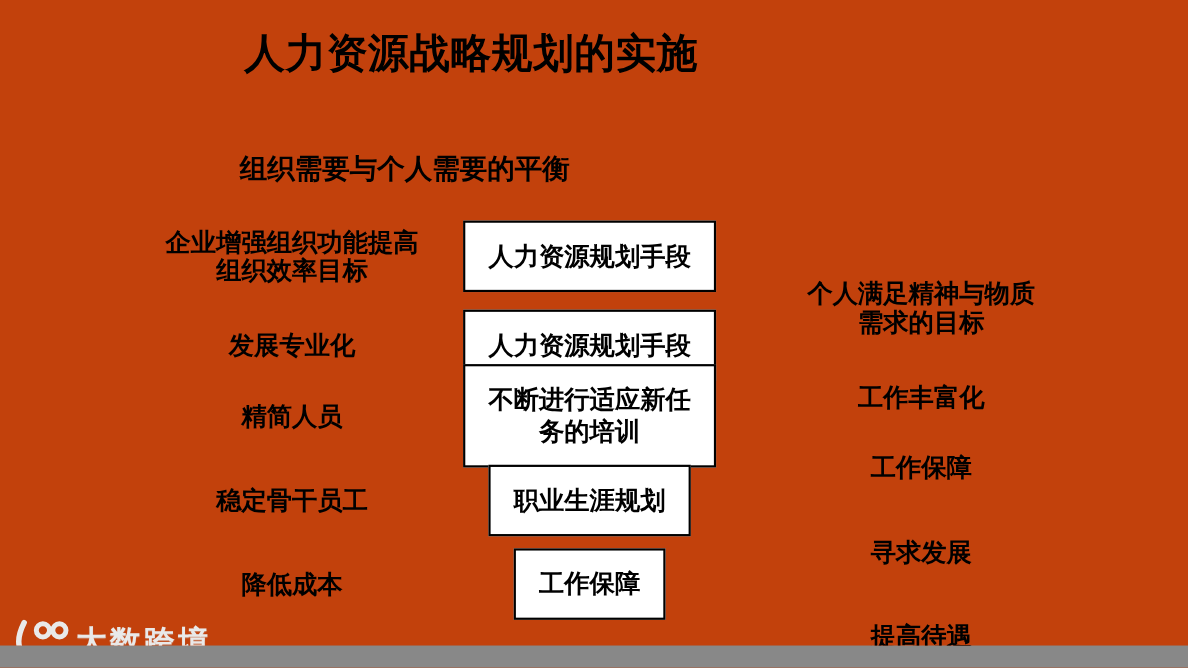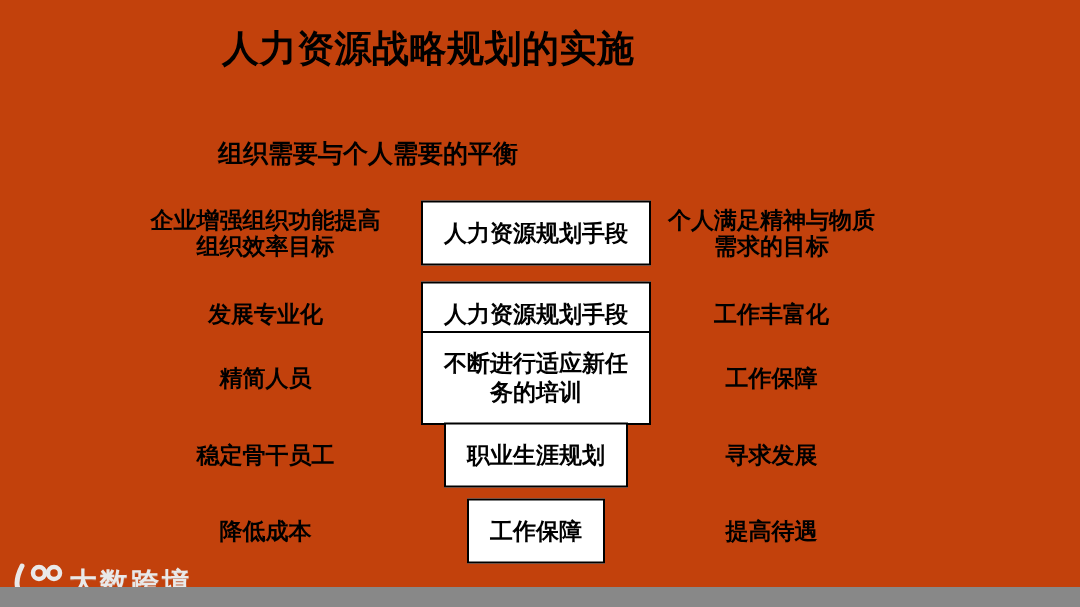--- a/index.html
+++ b/index.html
@@ -52,22 +52,23 @@
     font-weight: 600;
     line-height: 26px;
     text-align: center;
     white-space: pre-line;
   }
   .cell-left {
     left: 138px;
     width: 255px;
   }
   .cell-right {
-    left: 649px;
+    left: 715px;
     width: 245px;
+    margin-top: 47px;
   }
   .cell-box {
     left: 536px;
     top: 50%;
     transform: translate(-50%, -50%);
     position: absolute;
     border: 2px solid #000000;
     background: #ffffff;
     padding: 16px 21px;
     font-size: 23px;

